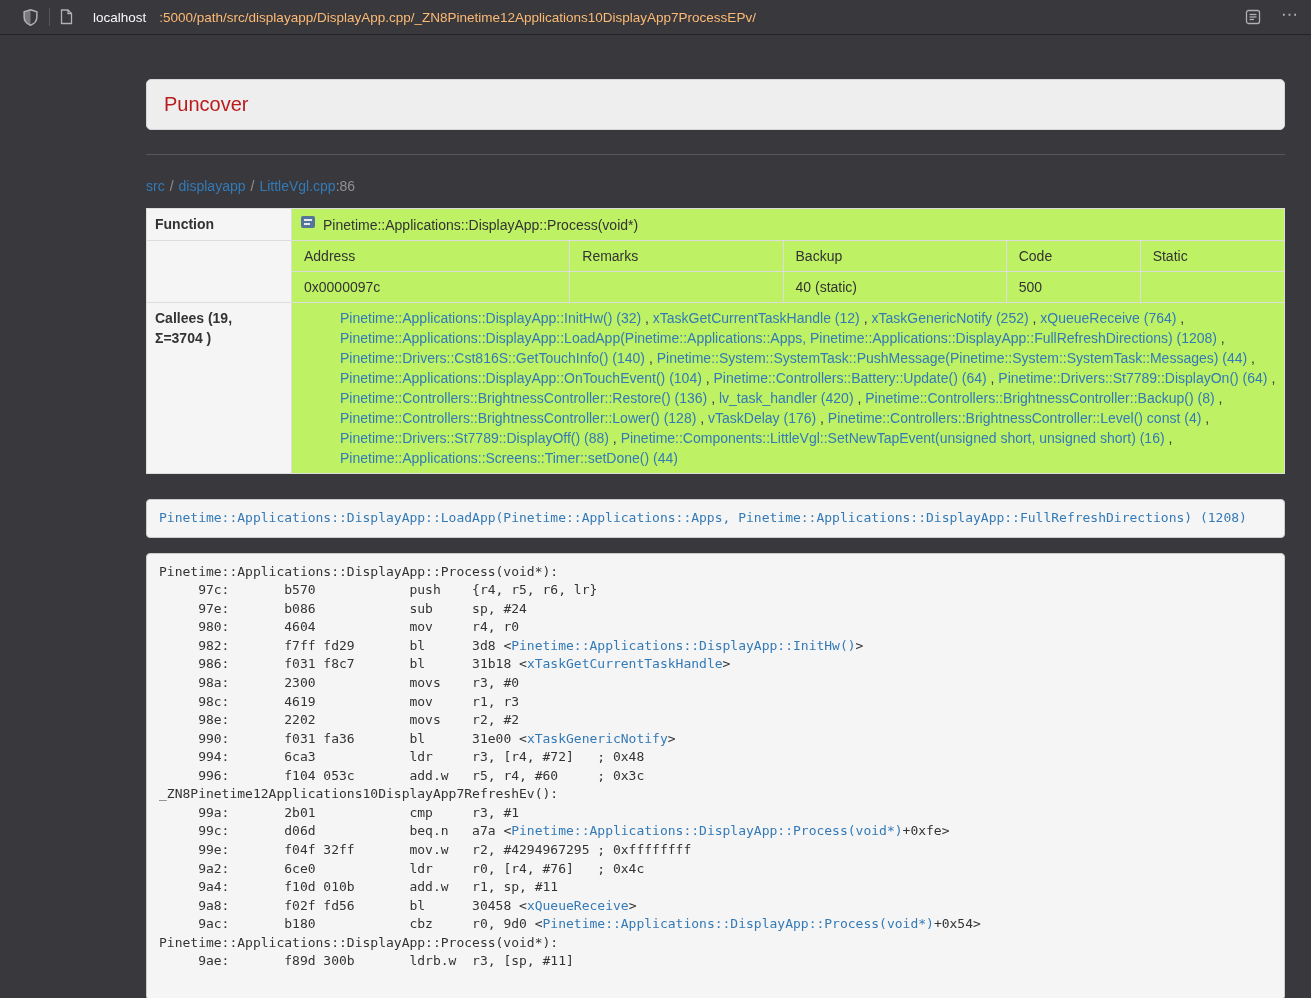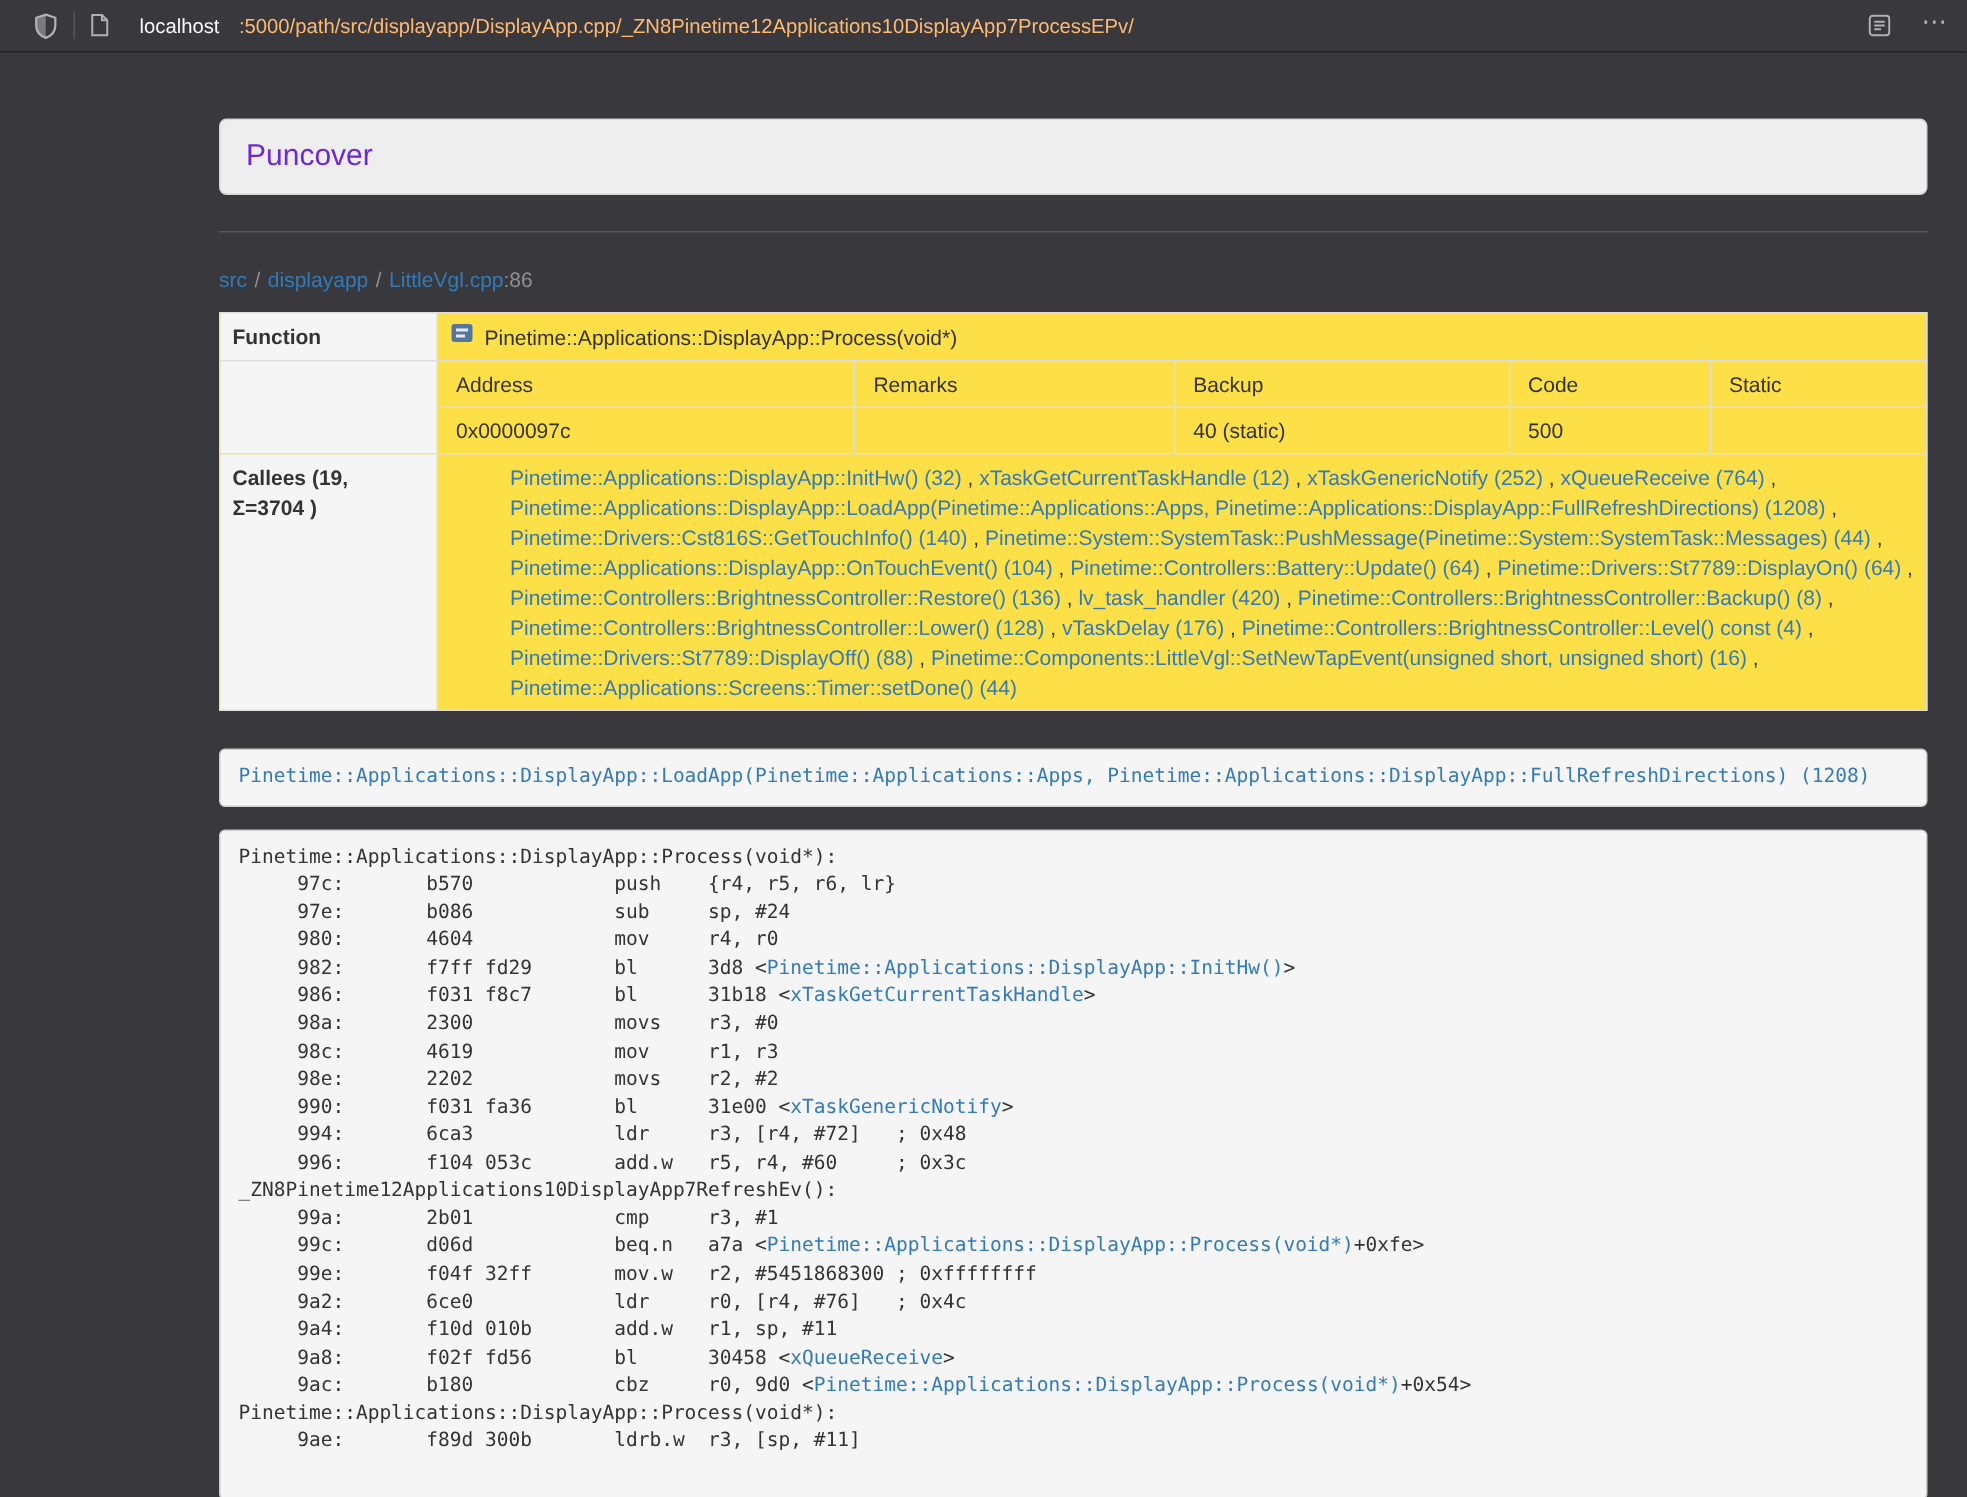--- a/index.html
+++ b/index.html
@@ -41,31 +41,31 @@
   
   .container { margin-left: 146px; width: 1139px; }
 
   .well {
     margin-top: 44px;
     background: #eeeeef;
     border: 1px solid #d6d6d8;
     border-radius: 5px;
     padding: 13px 17px;
     font-size: 20px;
-    color: #6d28d9;
+    color: #b91c1c;
   }
 
   hr.rule { border: none; border-top: 1px solid #56565b; margin: 24px 0 0 0; }
 
   .breadcrumb { margin: 23px 0 14px 0; font-size: 14px; }
   .breadcrumb .sep { color: #8f8f95; padding: 0 5px; }
   .breadcrumb .suffix { color: #8f8f95; }
 
   
-  .ftable { background: #fde047; border: 1px solid #dddddd; }
+  .ftable { background: #bef264; border: 1px solid #dddddd; }
   .frow { display: flex; }
   .frow + .frow { border-top: 1px solid #dddddd; }
   .fth {
     width: 145px; min-width: 145px;
     background: #f5f5f5;
     border-right: 1px solid #dddddd;
     padding: 5px 8px;
     font-weight: bold;
     line-height: 20px;
   }
@@ -212,21 +212,21 @@
 <span>     986:	f031 f8c7 	bl	31b18 &lt;</span><a href="#" class="lnk">xTaskGetCurrentTaskHandle</a><span>&gt;</span>
 <span>     98a:	2300      	movs	r3, #0</span>
 <span>     98c:	4619      	mov	r1, r3</span>
 <span>     98e:	2202      	movs	r2, #2</span>
 <span>     990:	f031 fa36 	bl	31e00 &lt;</span><a href="#" class="lnk">xTaskGenericNotify</a><span>&gt;</span>
 <span>     994:	6ca3      	ldr	r3, [r4, #72]	; 0x48</span>
 <span>     996:	f104 053c 	add.w	r5, r4, #60	; 0x3c</span>
 <span>_ZN8Pinetime12Applications10DisplayApp7RefreshEv():</span>
 <span>     99a:	2b01      	cmp	r3, #1</span>
 <span>     99c:	d06d      	beq.n	a7a &lt;</span><a href="#" class="lnk">Pinetime::Applications::DisplayApp::Process(void*)</a><span>+0xfe&gt;</span>
-<span>     99e:	f04f 32ff 	mov.w	r2, #5451868300	; 0xffffffff</span>
+<span>     99e:	f04f 32ff 	mov.w	r2, #4294967295	; 0xffffffff</span>
 <span>     9a2:	6ce0      	ldr	r0, [r4, #76]	; 0x4c</span>
 <span>     9a4:	f10d 010b 	add.w	r1, sp, #11</span>
 <span>     9a8:	f02f fd56 	bl	30458 &lt;</span><a href="#" class="lnk">xQueueReceive</a><span>&gt;</span>
 <span>     9ac:	b180      	cbz	r0, 9d0 &lt;</span><a href="#" class="lnk">Pinetime::Applications::DisplayApp::Process(void*)</a><span>+0x54&gt;</span>
 <span>Pinetime::Applications::DisplayApp::Process(void*):</span>
 <span>     9ae:	f89d 300b 	ldrb.w	r3, [sp, #11]</span>
 
 </pre>
 
 </div>

